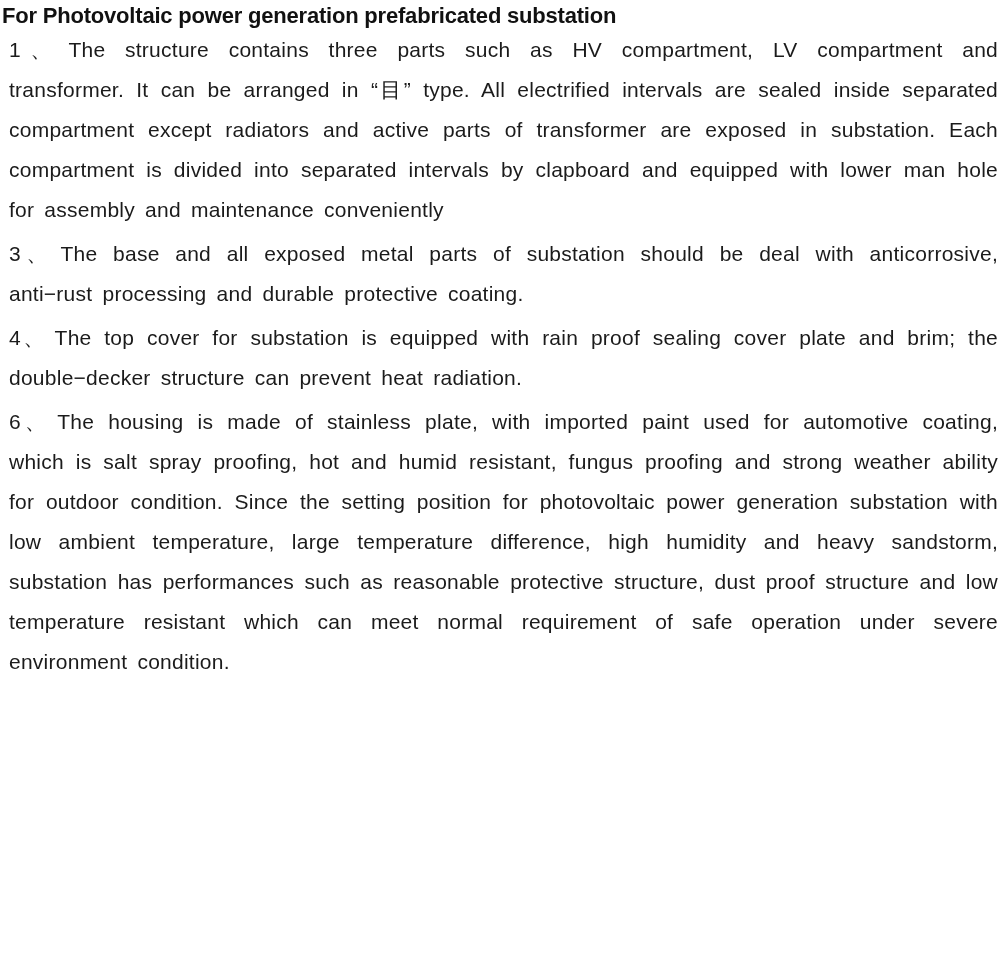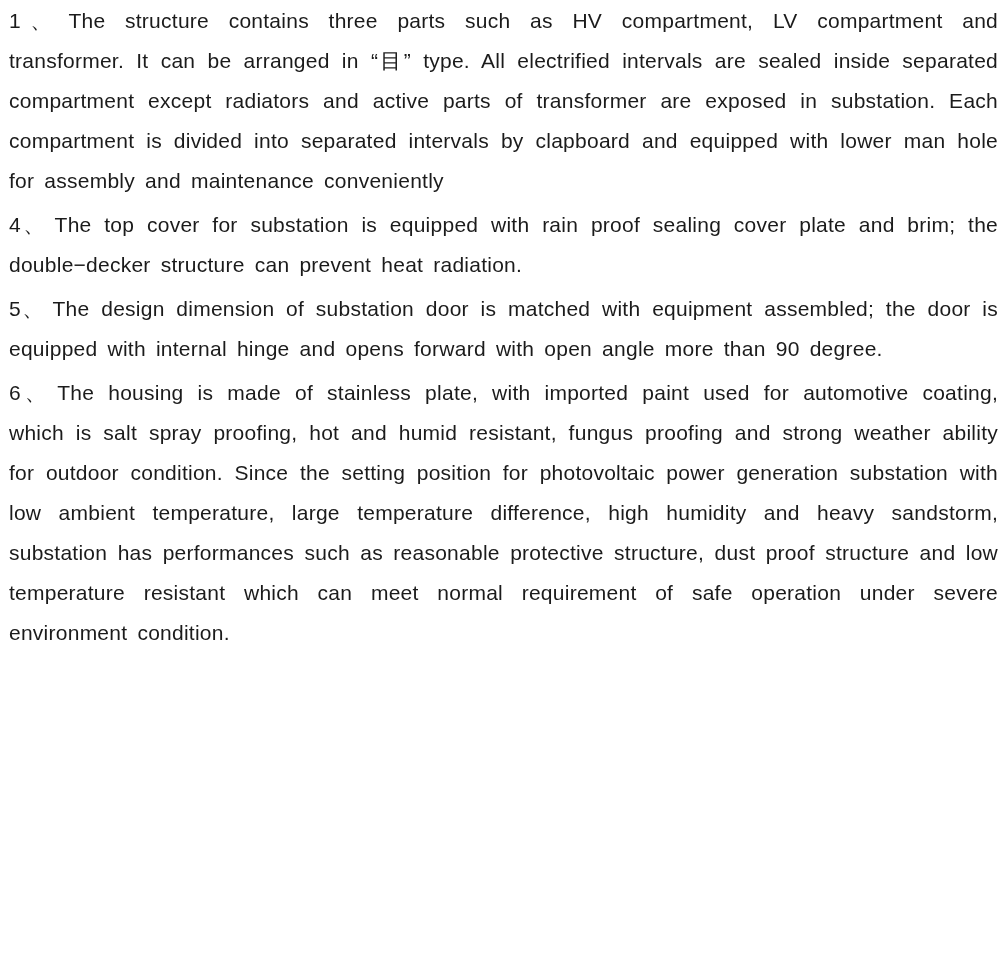--- a/index.html
+++ b/index.html
@@ -40,24 +40,25 @@
   }
   .para .marker {
     margin-right: 7px;
   }
 </style>
 </head>
 <body>
 
 <div class="page">
 
+  <h1 class="doc-title">For Photovoltaic power generation prefabricated substation</h1>
 
   <p class="para"><span class="marker">1、</span><span>The structure contains three parts such as HV compartment, LV compartment and transformer. It can be arranged in “目” type. All electrified intervals are sealed inside separated compartment except radiators and active parts of transformer are exposed in substation. Each compartment is divided into separated intervals by clapboard and equipped with lower man hole for assembly and maintenance conveniently</span></p>
 
 
+  <p class="para"><span class="marker">3、</span><span>The base and all exposed metal parts of substation should be deal with anticorrosive, anti−rust processing and durable protective coating.</span></p>
 
   <p class="para"><span class="marker">4、</span><span>The top cover for substation is equipped with rain proof sealing cover plate and brim; the double−decker structure can prevent heat radiation.</span></p>
 
-  <p class="para"><span class="marker">5、</span><span>The design dimension of substation door is matched with equipment assembled; the door is equipped with internal hinge and opens forward with open angle more than 90 degree.</span></p>
 
   <p class="para"><span class="marker">6、</span><span>The housing is made of stainless plate, with imported paint used for automotive coating, which is salt spray proofing, hot and humid resistant, fungus proofing and strong weather ability for outdoor condition. Since the setting position for photovoltaic power generation substation with low ambient temperature, large temperature difference, high humidity and heavy sandstorm, substation has performances such as reasonable protective structure, dust proof structure and low temperature resistant which can meet normal requirement of safe operation under severe environment condition.</span></p>
 
 </div>
 
 </body></html>

